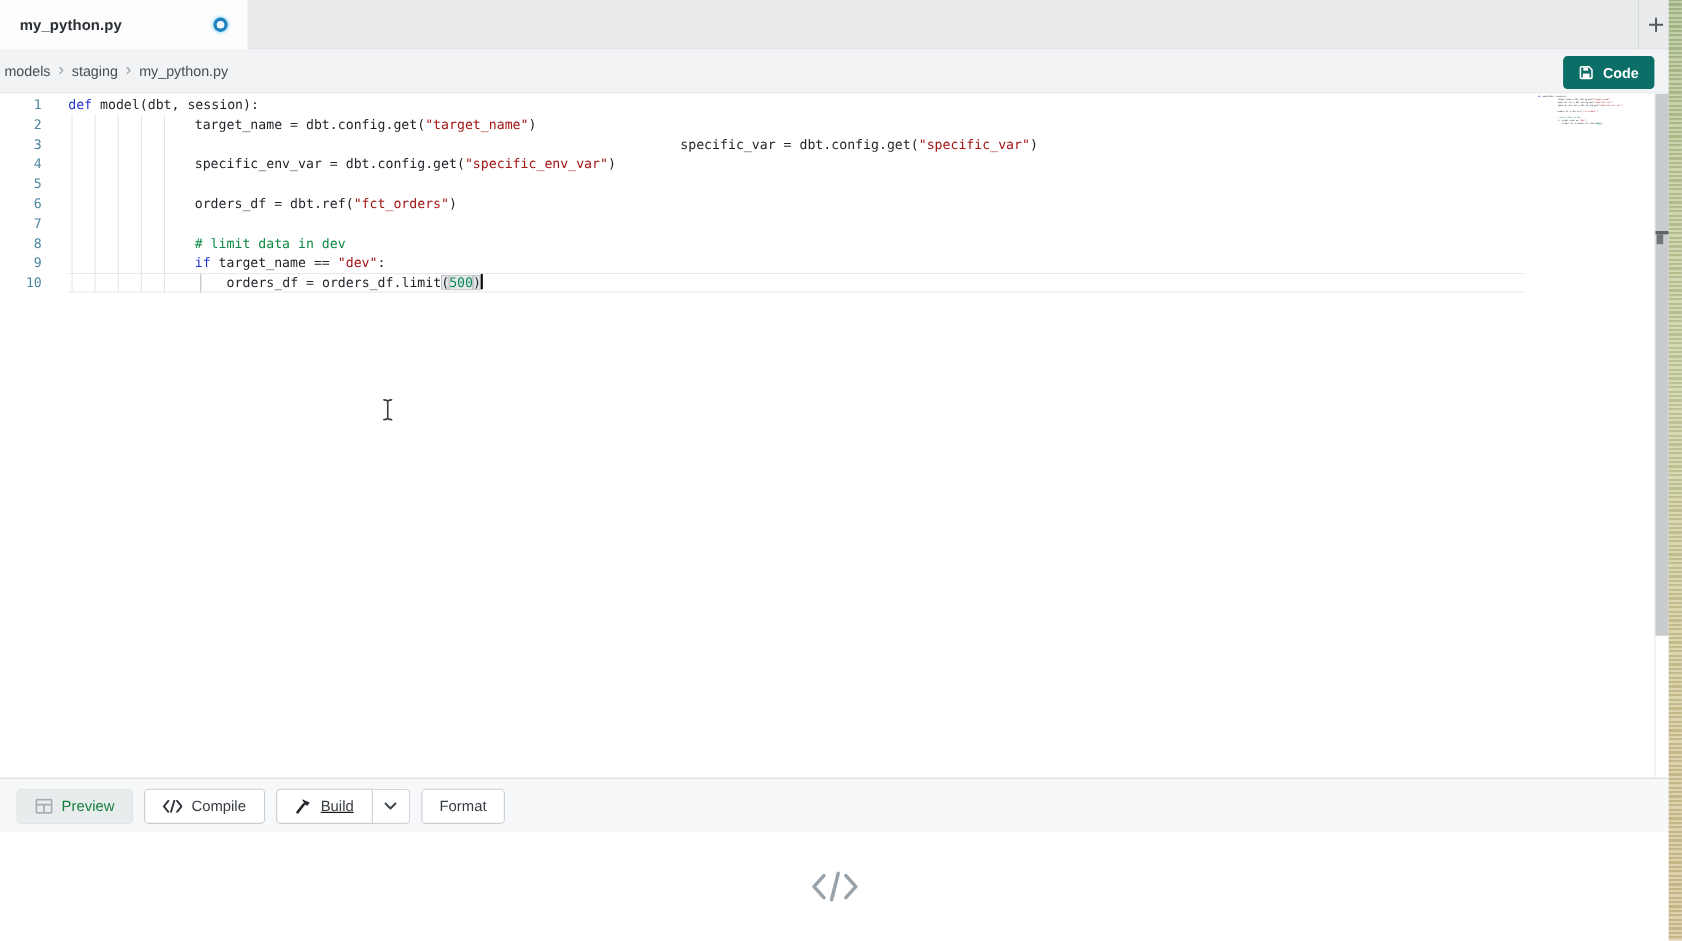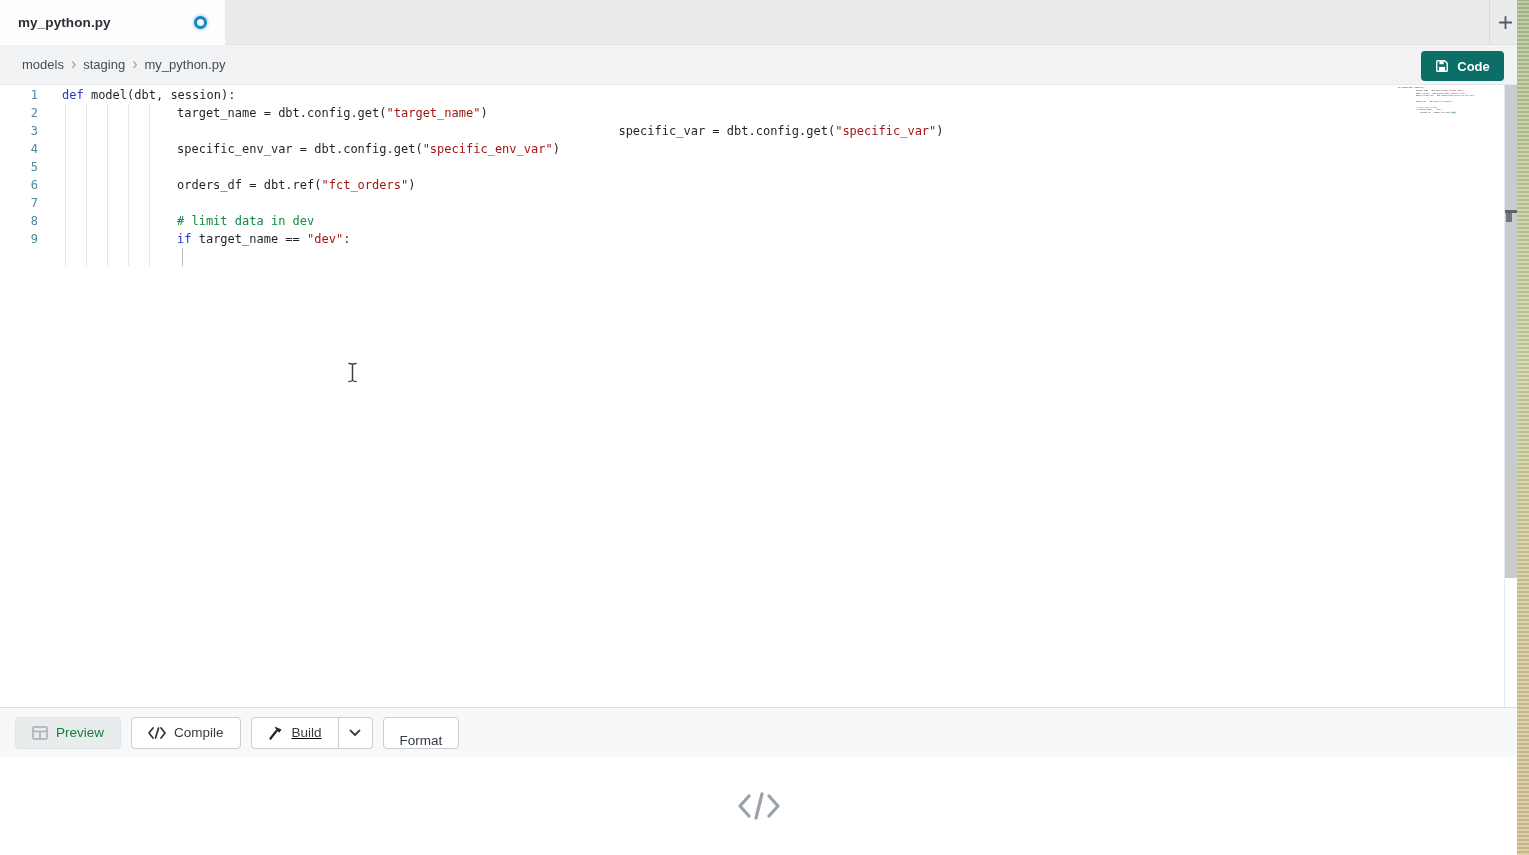--- a/index.html
+++ b/index.html
@@ -26,21 +26,21 @@
   .tab-label{ font-size:13.5px; font-weight:700; color:#2b3036; letter-spacing:.1px; }
   .unsaved-dot{ position:absolute; left:194px; top:16px; width:13px; height:13px; border-radius:50%;
     background:#eef8fd; border:3.5px solid var(--c-dot); box-shadow:0 0 3px 1px #9adcf2; }
   .tabbar-divider{ position:absolute; left:1489px; top:0; width:1px; height:45px; background:#d9dbdd; }
   .new-tab-btn{ position:absolute; left:1494px; top:11px; width:23px; height:23px;
     display:flex; align-items:center; justify-content:center; cursor:pointer; }
 
   
   .crumbbar{ position:absolute; left:0; top:45px; width:1517px; height:40px;
     background:#f2f3f4; border-bottom:1px solid #e7e9ea; display:flex; align-items:center;
-    padding-left:22px; }
+    padding-left:4px; }
   .crumb{ font-size:13px; color:#464d55; }
   .crumb-sep{ font-size:16px; color:#9aa1a8; margin:0 7px; position:relative; top:-1px; }
   .save-btn{ position:absolute; left:1421px; top:6px; width:83px; height:30px;
     background:var(--c-accent); border:none; border-radius:4px; color:#fff;
     display:flex; align-items:center; justify-content:center; gap:8px;
     font-size:13px; font-weight:700; cursor:pointer; font-family:"Liberation Sans",sans-serif; }
 
   
   .editor{ position:absolute; left:0; top:85px; width:1517px; height:622px; background:#fff; overflow:hidden; }
   #code-lines{ position:absolute; left:0; top:1px; width:1385px; }
@@ -80,21 +80,21 @@
     padding-left:15px; }
   .tb-btn{ height:32px; display:flex; align-items:center; gap:8px; padding:0 16px;
     background:#fff; border:1px solid #c9ced3; border-radius:4px; font-size:13.5px;
     color:#363c44; cursor:pointer; font-family:"Liberation Sans",sans-serif; }
   .tb-btn.disabled{ background:#e9eced; border-color:#e2e5e7; color:#15803d; cursor:default; }
   .tb-btn + .tb-btn, .split-group{ margin-left:10px; }
   .split-group{ display:flex;text-decoration:underline; }
   .split-group .tb-btn{ margin-left:0; border-radius:4px 0 0 4px; }
   .split-group .tb-caret{ width:34px; height:32px; background:#fff; border:1px solid #c9ced3;
     border-left:none; border-radius:0 4px 4px 0; display:flex; align-items:center; justify-content:center; cursor:pointer; }
-  .format-btn{ margin-left:10px;align-items:flex-end; }
+  .format-btn{ margin-left:10px; }
 
   #result-tabs{ display:flex; margin-left:34px; height:50px; }
   .rtab{ height:50px; display:flex; align-items:center; padding:0 13px; margin:0 3px;
     font-size:13.5px; color:#383f46; cursor:pointer; border-bottom:3px solid transparent; padding-top:3px; }
   .rtab.active{ border-bottom-color:#a8adb3; }
 
   
   .bottom-panel{ position:absolute; left:0; top:757px; width:1517px; height:98px; background:#fff;
     display:flex; align-items:center; justify-content:center; }
 </style>
@@ -146,20 +146,21 @@
     <div id="code-lines">
         <div class="code-line"><span class="gutter">1</span><span class="code-content" style="padding-left: 0px;"><span class="tok-kw">def</span><span class="tok-pl"> model(dbt, session):</span></span></div>
         <div class="code-line"><span class="gutter">2</span><span class="code-content" style="padding-left: 115px;"><span class="tok-pl">target_name = dbt.config.get(</span><span class="tok-str">"target_name"</span><span class="tok-pl">)</span></span></div>
         <div class="code-line"><span class="gutter">3</span><span class="code-content" style="padding-left: 115px; text-align: center;"><span class="tok-pl">specific_var = dbt.config.get(</span><span class="tok-str">"specific_var"</span><span class="tok-pl">)</span></span></div>
         <div class="code-line"><span class="gutter">4</span><span class="code-content" style="padding-left: 115px;"><span class="tok-pl">specific_env_var = dbt.config.get(</span><span class="tok-str">"specific_env_var"</span><span class="tok-pl">)</span></span></div>
         <div class="code-line"><span class="gutter">5</span><span class="code-content" style="padding-left: 0px;"></span></div>
         <div class="code-line"><span class="gutter">6</span><span class="code-content" style="padding-left: 115px;"><span class="tok-pl">orders_df = dbt.ref(</span><span class="tok-str">"fct_orders"</span><span class="tok-pl">)</span></span></div>
         <div class="code-line"><span class="gutter">7</span><span class="code-content" style="padding-left: 0px;"></span></div>
         <div class="code-line"><span class="gutter">8</span><span class="code-content" style="padding-left: 115px;"><span class="tok-com"># limit data in dev</span></span></div>
         <div class="code-line"><span class="gutter">9</span><span class="code-content" style="padding-left: 115px;"><span class="tok-kw">if</span><span class="tok-pl"> target_name == </span><span class="tok-str">"dev"</span><span class="tok-pl">:</span></span></div>
+        <div class="code-line current"><span class="gutter">10</span><span class="code-content" style="padding-left: 144px;"><span class="tok-pl">orders_df = orders_df.limit</span><span class="tok-bm">(</span><span class="tok-bm tok-bm-num">500</span><span class="tok-bm">)</span><span class="caret"></span></span></div>
       </div>
 
     <div class="minimap">
       <div id="minimap-scale">
           <div class="code-line"><span class="code-content" style="padding-left: 0px;"><span class="tok-kw">def</span><span class="tok-pl"> model(dbt, session):</span></span></div>
           <div class="code-line"><span class="code-content" style="padding-left: 115px;"><span class="tok-pl">target_name = dbt.config.get(</span><span class="tok-str">"target_name"</span><span class="tok-pl">)</span></span></div>
           <div class="code-line"><span class="code-content" style="padding-left: 115px;"><span class="tok-pl">specific_var = dbt.config.get(</span><span class="tok-str">"specific_var"</span><span class="tok-pl">)</span></span></div>
           <div class="code-line"><span class="code-content" style="padding-left: 115px;"><span class="tok-pl">specific_env_var = dbt.config.get(</span><span class="tok-str">"specific_env_var"</span><span class="tok-pl">)</span></span></div>
           <div class="code-line"><span class="code-content" style="padding-left: 0px;"></span></div>
           <div class="code-line"><span class="code-content" style="padding-left: 115px;"><span class="tok-pl">orders_df = dbt.ref(</span><span class="tok-str">"fct_orders"</span><span class="tok-pl">)</span></span></div>

